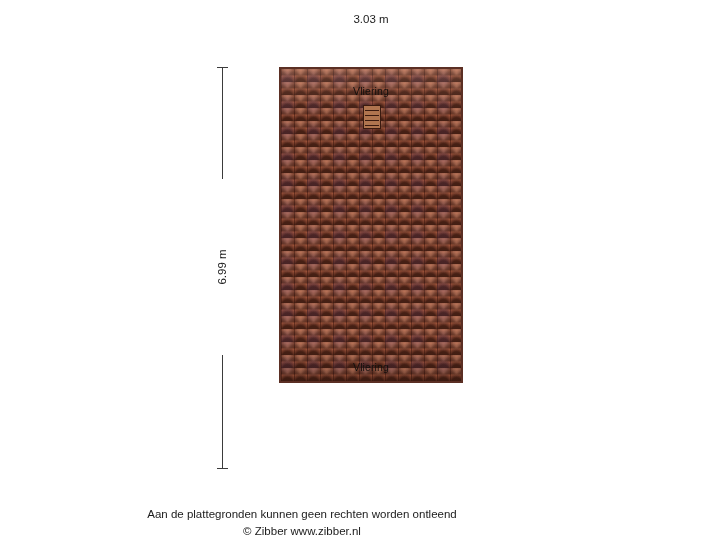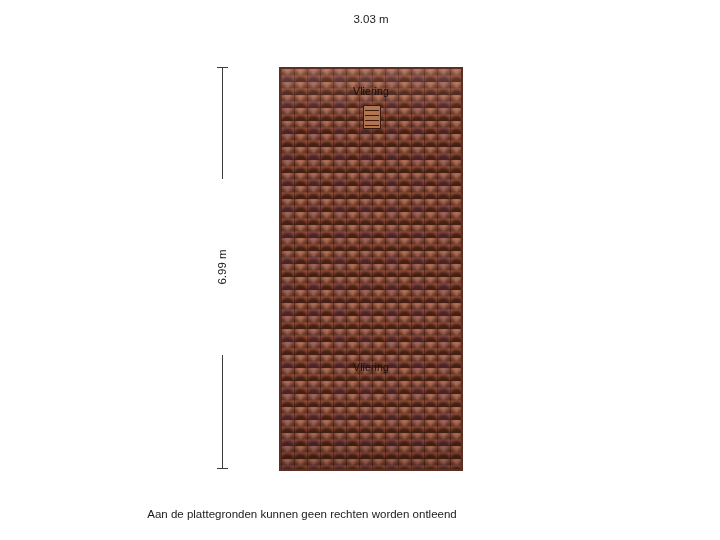--- a/index.html
+++ b/index.html
@@ -99,21 +99,21 @@
     transform: rotate(-90deg);
     line-height: 20px;
   }
 
   
   .plan {
     position: absolute;
     left: 279px;
     top: 67px;
     width: 184px;
-    height: 404px;
+    height: 316px;
     box-sizing: border-box;
     border: 2px solid #5b2f24;
     background-color: #8b4a36;
     overflow: hidden;
   }
   
   .plan .tiles {
     position: absolute;
     left: 0; top: 0; right: 0; bottom: 0;
     background-color: #9c5239;
@@ -229,15 +229,16 @@
         <i></i>
         <i></i>
         <i></i>
     </div>
 
     <div class="room-label bottom">Vliering</div>
   </div>
 
   <div class="footer">
     <div class="line1">Aan de plattegronden kunnen geen rechten worden ontleend</div>
+    <div class="line2">© Zibber www.zibber.nl</div>
   </div>
 
 </div>
 
 </body></html>

